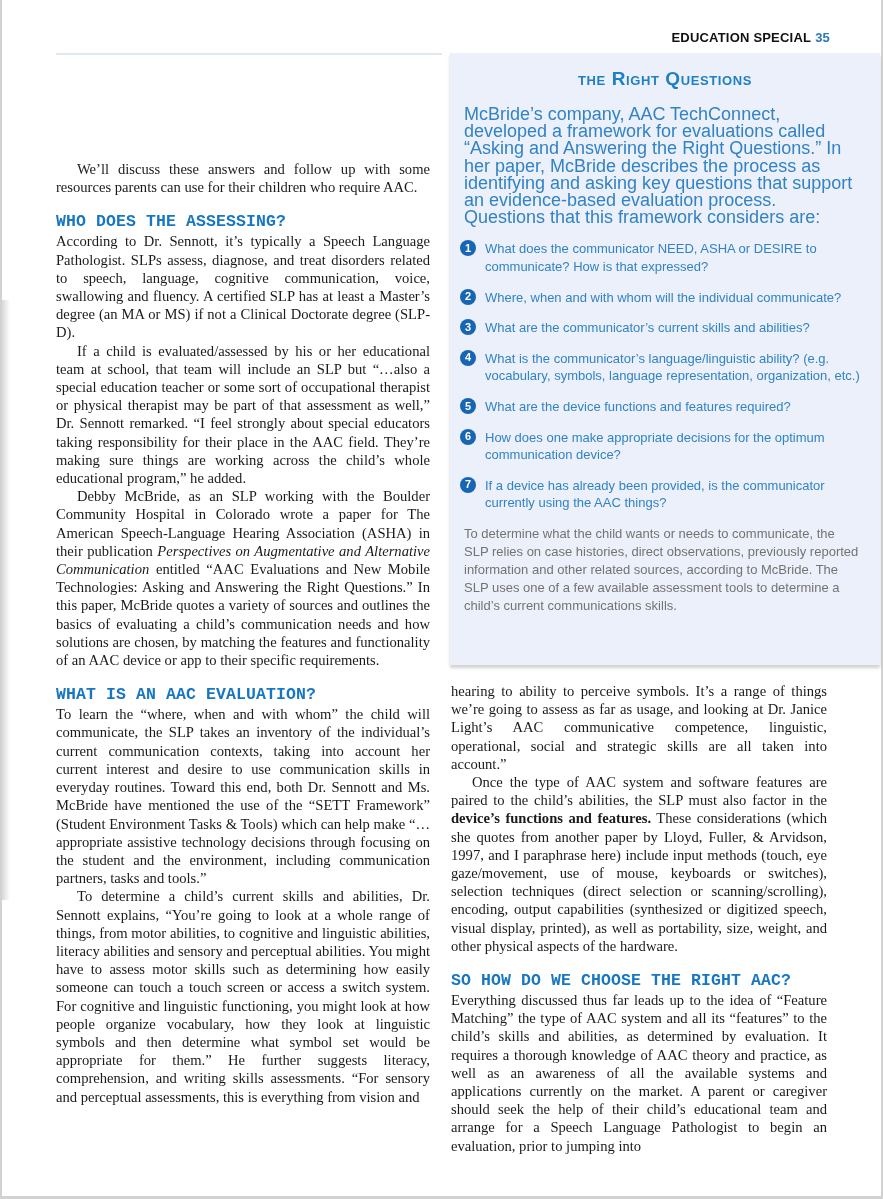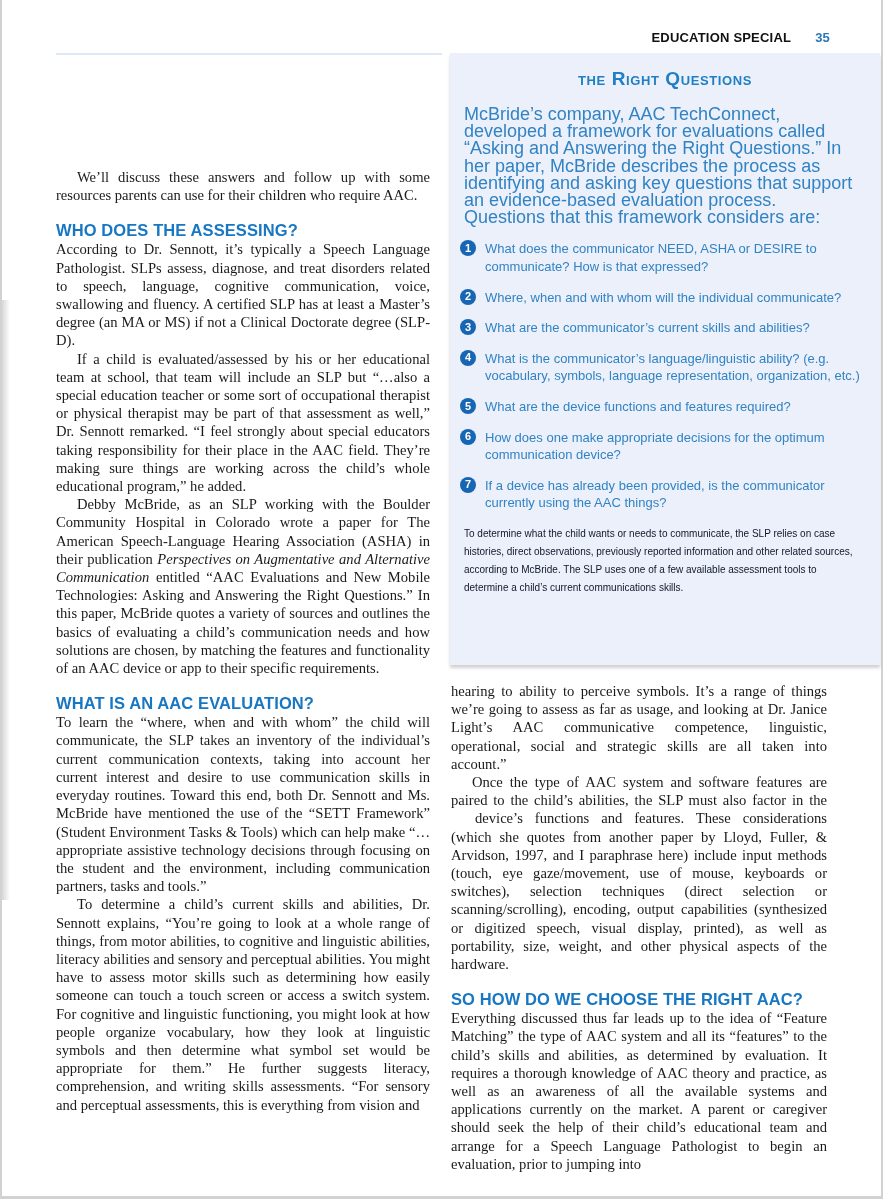--- a/index.html
+++ b/index.html
@@ -20,21 +20,21 @@
   }
   .left-shadow {
     position: absolute; left: 2px; top: 300px; width: 8px; height: 600px;
     background: linear-gradient(to right, #d8d8d8, rgba(255,255,255,0));
   }
   .running-head {
     position: absolute; top: 30px; left: 600px; width: 230px; text-align: right;
     font-family: "Liberation Sans", "DejaVu Sans", sans-serif;
     font-weight: bold; font-size: 13px; letter-spacing: 0.2px; color: #111;
   }
-  .running-head .pageno { color: #2a78b8; margin-left: 24px; }
+  .running-head .pageno { color: #2a78b8; margin-left: 4px; }
   .top-rule {
     position: absolute; left: 56px; top: 53px; width: 386px; height: 2px; background: #dfe8f5;
   }
 
   
   .sidebar {
     position: absolute; left: 450px; top: 53px; width: 430px; height: 612px;
     background: #ecf0fa;
     box-shadow: 0 3px 3px rgba(0,0,0,0.18);
     color: #2b7fc2;
@@ -52,37 +52,37 @@
   }
   .q-list { margin: 14px 18px 0 10px; padding: 0; list-style: none; }
   .q-item { display: flex; align-items: flex-start; font-size: 13px; line-height: 17.3px; color: #3183c4; margin-bottom: 13.5px; }
   .q-num {
     flex: 0 0 auto; width: 16px; height: 16px; border-radius: 50%;
     background: #1766b3; color: #fff; font-weight: bold; font-size: 11px;
     display: flex; align-items: center; justify-content: center; margin-right: 9px; margin-top: 0px;
   }
   .q-text { flex: 1; }
   .sidebar-outro {
-    margin: 4px 18px 0 14px; font-size: 10px; line-height: 18px; color: #0f172a;
+    margin: 4px 18px 0 14px; font-size: 13px; line-height: 18px; color: #737373;
   }
 
   
   .col { position: absolute; font-size: 14.6px; line-height: 18.2px; text-align: justify; color: #1a1a1a; }
   .col p { margin: 0; text-indent: 0; }
   .col p.indent { text-indent: 21px; }
-  .col-left { left: 56px; top: 168px; width: 374px; }
+  .col-left { left: 56px; top: 160px; width: 374px; }
   .col-right-bottom { left: 451px; top: 682px; width: 376px; }
   .heading {
-    font-family: Liberation Sans, sans-serif; font-weight: bold;
+    font-family: Liberation Mono, monospace; font-weight: bold;
     font-size: 16.5px; color: #1877c2; line-height: 20px; text-align: left;
     letter-spacing: 0.1px;
   }
   .gap-before-heading { height: 16px; }
   em { font-style: italic; }
-  strong { font-weight: normal; margin-left: 24px; }
+  strong { font-weight: bold; }
 </style>
 </head>
 <body>
 
 <div class="page-border-left"></div>
 <div class="page-border-right"></div>
 <div class="page-border-bottom"></div>
 <div class="left-shadow"></div>
 
 <div class="running-head">

